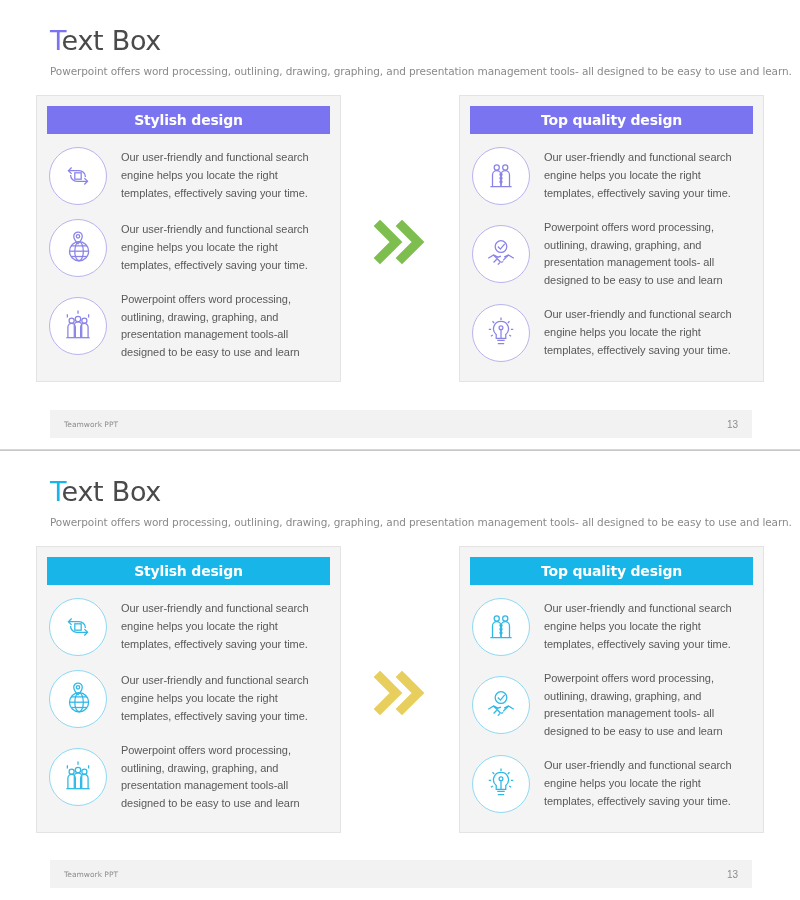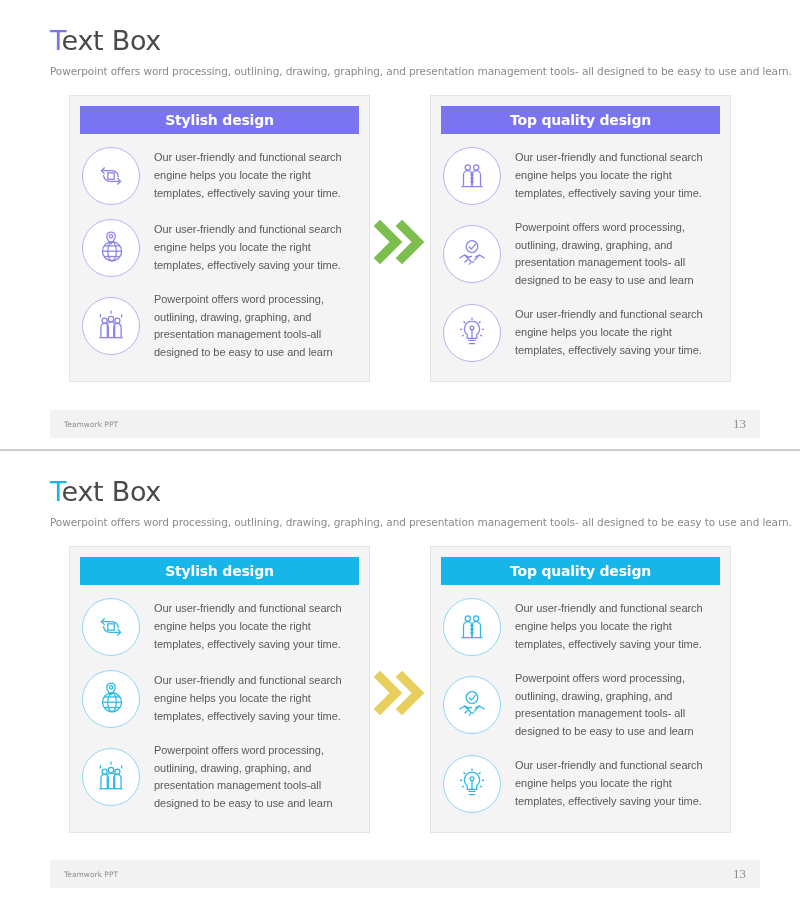--- a/index.html
+++ b/index.html
@@ -43,21 +43,21 @@
     color: #8a8a8a;
     letter-spacing: -0.1px;
     white-space: nowrap;
     font-family: "DejaVu Sans", sans-serif;
   }
 
   
   .panels {
     position: relative;
     margin-top: 18px;
-    padding: 0 69px;
+    padding: 0 36px;
     display: flex;
     align-items: flex-end;
     justify-content: space-between;
   }
   .panel {
     width: 305px;
     background: #f4f4f4;
     border: 1px solid #e4e4e4;
     padding: 10px 10px 12px 10px;
   }
@@ -116,38 +116,38 @@
     gap: 2px;
   }
   .chevrons svg { width: 56px; height: 52px; }
   .chev-path { fill: none; stroke: #7dbe4f; stroke-width: 9; stroke-linecap: square; }
   .slide.second .chev-path { stroke: #e8ce5c; }
 
   
   .slide-footer {
     position: absolute;
     left: 50px;
-    right: 40px;
+    right: 48px;
     bottom: 12px;
     height: 28px;
     background: #f2f2f2;
     display: flex;
     align-items: center;
     justify-content: space-between;
     padding: 0 14px;
   }
   .footer-label {
     font-size: 7.5px;
     color: #8d8d8d;
     font-family: "DejaVu Sans", sans-serif;
   }
   .footer-page {
-    font-size: 13px;
+    font-size: 10px;
     color: #8d8d8d;
-    font-family: Liberation Serif, serif;
+    font-family: Liberation Sans, sans-serif;
   }
   .footer-rule {
     position: absolute;
     left: 0; right: 0; bottom: 0;
     height: 1px;
     background: #d6d6d6;
   }
 </style>
 </head>
 <body>

